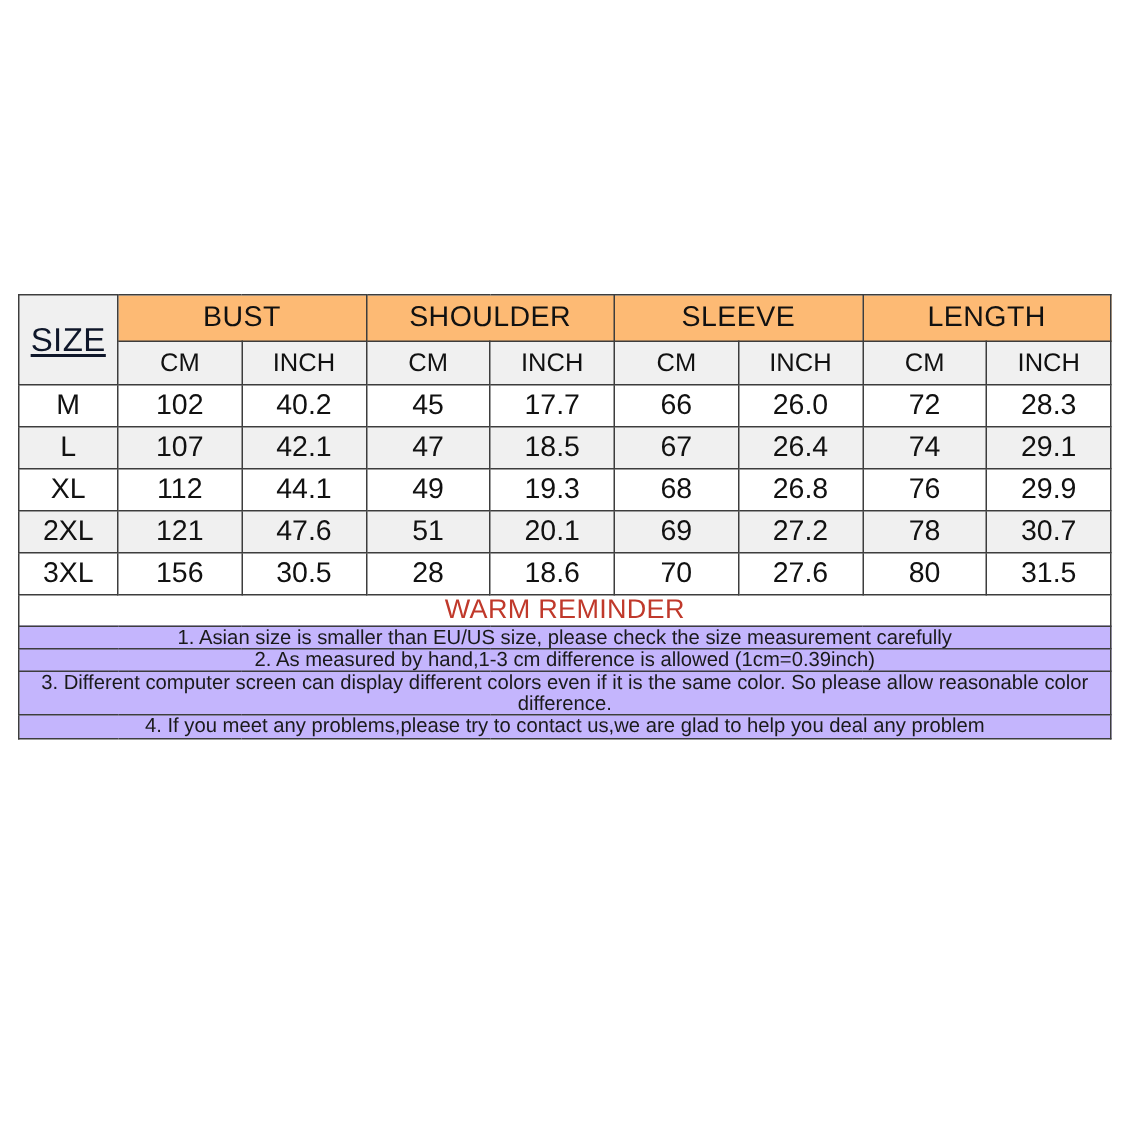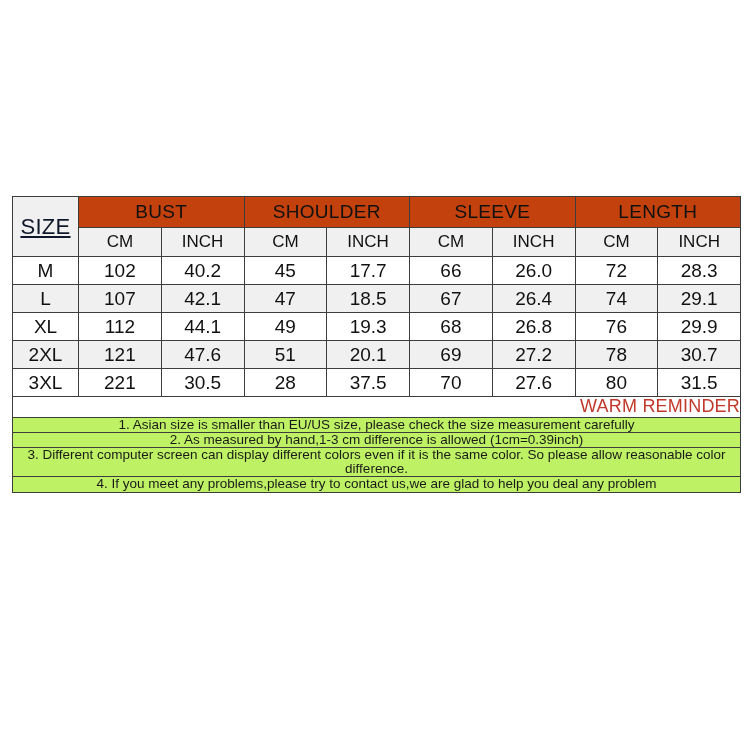--- a/index.html
+++ b/index.html
@@ -35,21 +35,21 @@
     border: 1px solid #3d3d3d;
     text-align: center;
     vertical-align: middle;
     font-weight: normal;
     padding: 0;
     line-height: 1.05;
   }
 
   
   .hdr-group {
-    background: #c2410c;
+    background: #fdba74;
     font-size: 19px;
     letter-spacing: 0.3px;
     height: 30px;
     color: #111;
   }
   .hdr-size {
     background: #f0f0f0;
     font-size: 22px;
     letter-spacing: 0.3px;
     color: #0f172a;
@@ -81,26 +81,25 @@
     text-align: left;
     padding: 3px 0 4px 4px;
     background: #ffffff;
   }
   .reminder-title {
     color: #c0392b;
     font-size: 18px;
     letter-spacing: 0.2px;
     line-height: 1.1;
     display: block;
-    text-align: right;
   }
   .note-cell {
     text-align: left;
     padding: 5px 6px 5px 4px;
-    background: #bef264;
+    background: #c4b5fd;
     font-size: 13.5px;
     line-height: 1.45;
     color: #1a1a1a;
   }
   .note-cell span { display: block; }
 </style>
 </head>
 <body>
 
 <div id="chart-wrap">
@@ -175,24 +174,24 @@
         <td class="data-cell">47.6</td>
         <td class="data-cell">51</td>
         <td class="data-cell">20.1</td>
         <td class="data-cell">69</td>
         <td class="data-cell">27.2</td>
         <td class="data-cell">78</td>
         <td class="data-cell">30.7</td>
       </tr>
       <tr class="row-white">
         <td class="data-cell">3XL</td>
-        <td class="data-cell">221</td>
+        <td class="data-cell">156</td>
         <td class="data-cell">30.5</td>
         <td class="data-cell">28</td>
-        <td class="data-cell">37.5</td>
+        <td class="data-cell">18.6</td>
         <td class="data-cell">70</td>
         <td class="data-cell">27.6</td>
         <td class="data-cell">80</td>
         <td class="data-cell">31.5</td>
       </tr>
 
       <tr>
         <td class="reminder-title-cell" colspan="9">
           <span class="reminder-title">WARM REMINDER</span>
         </td>

